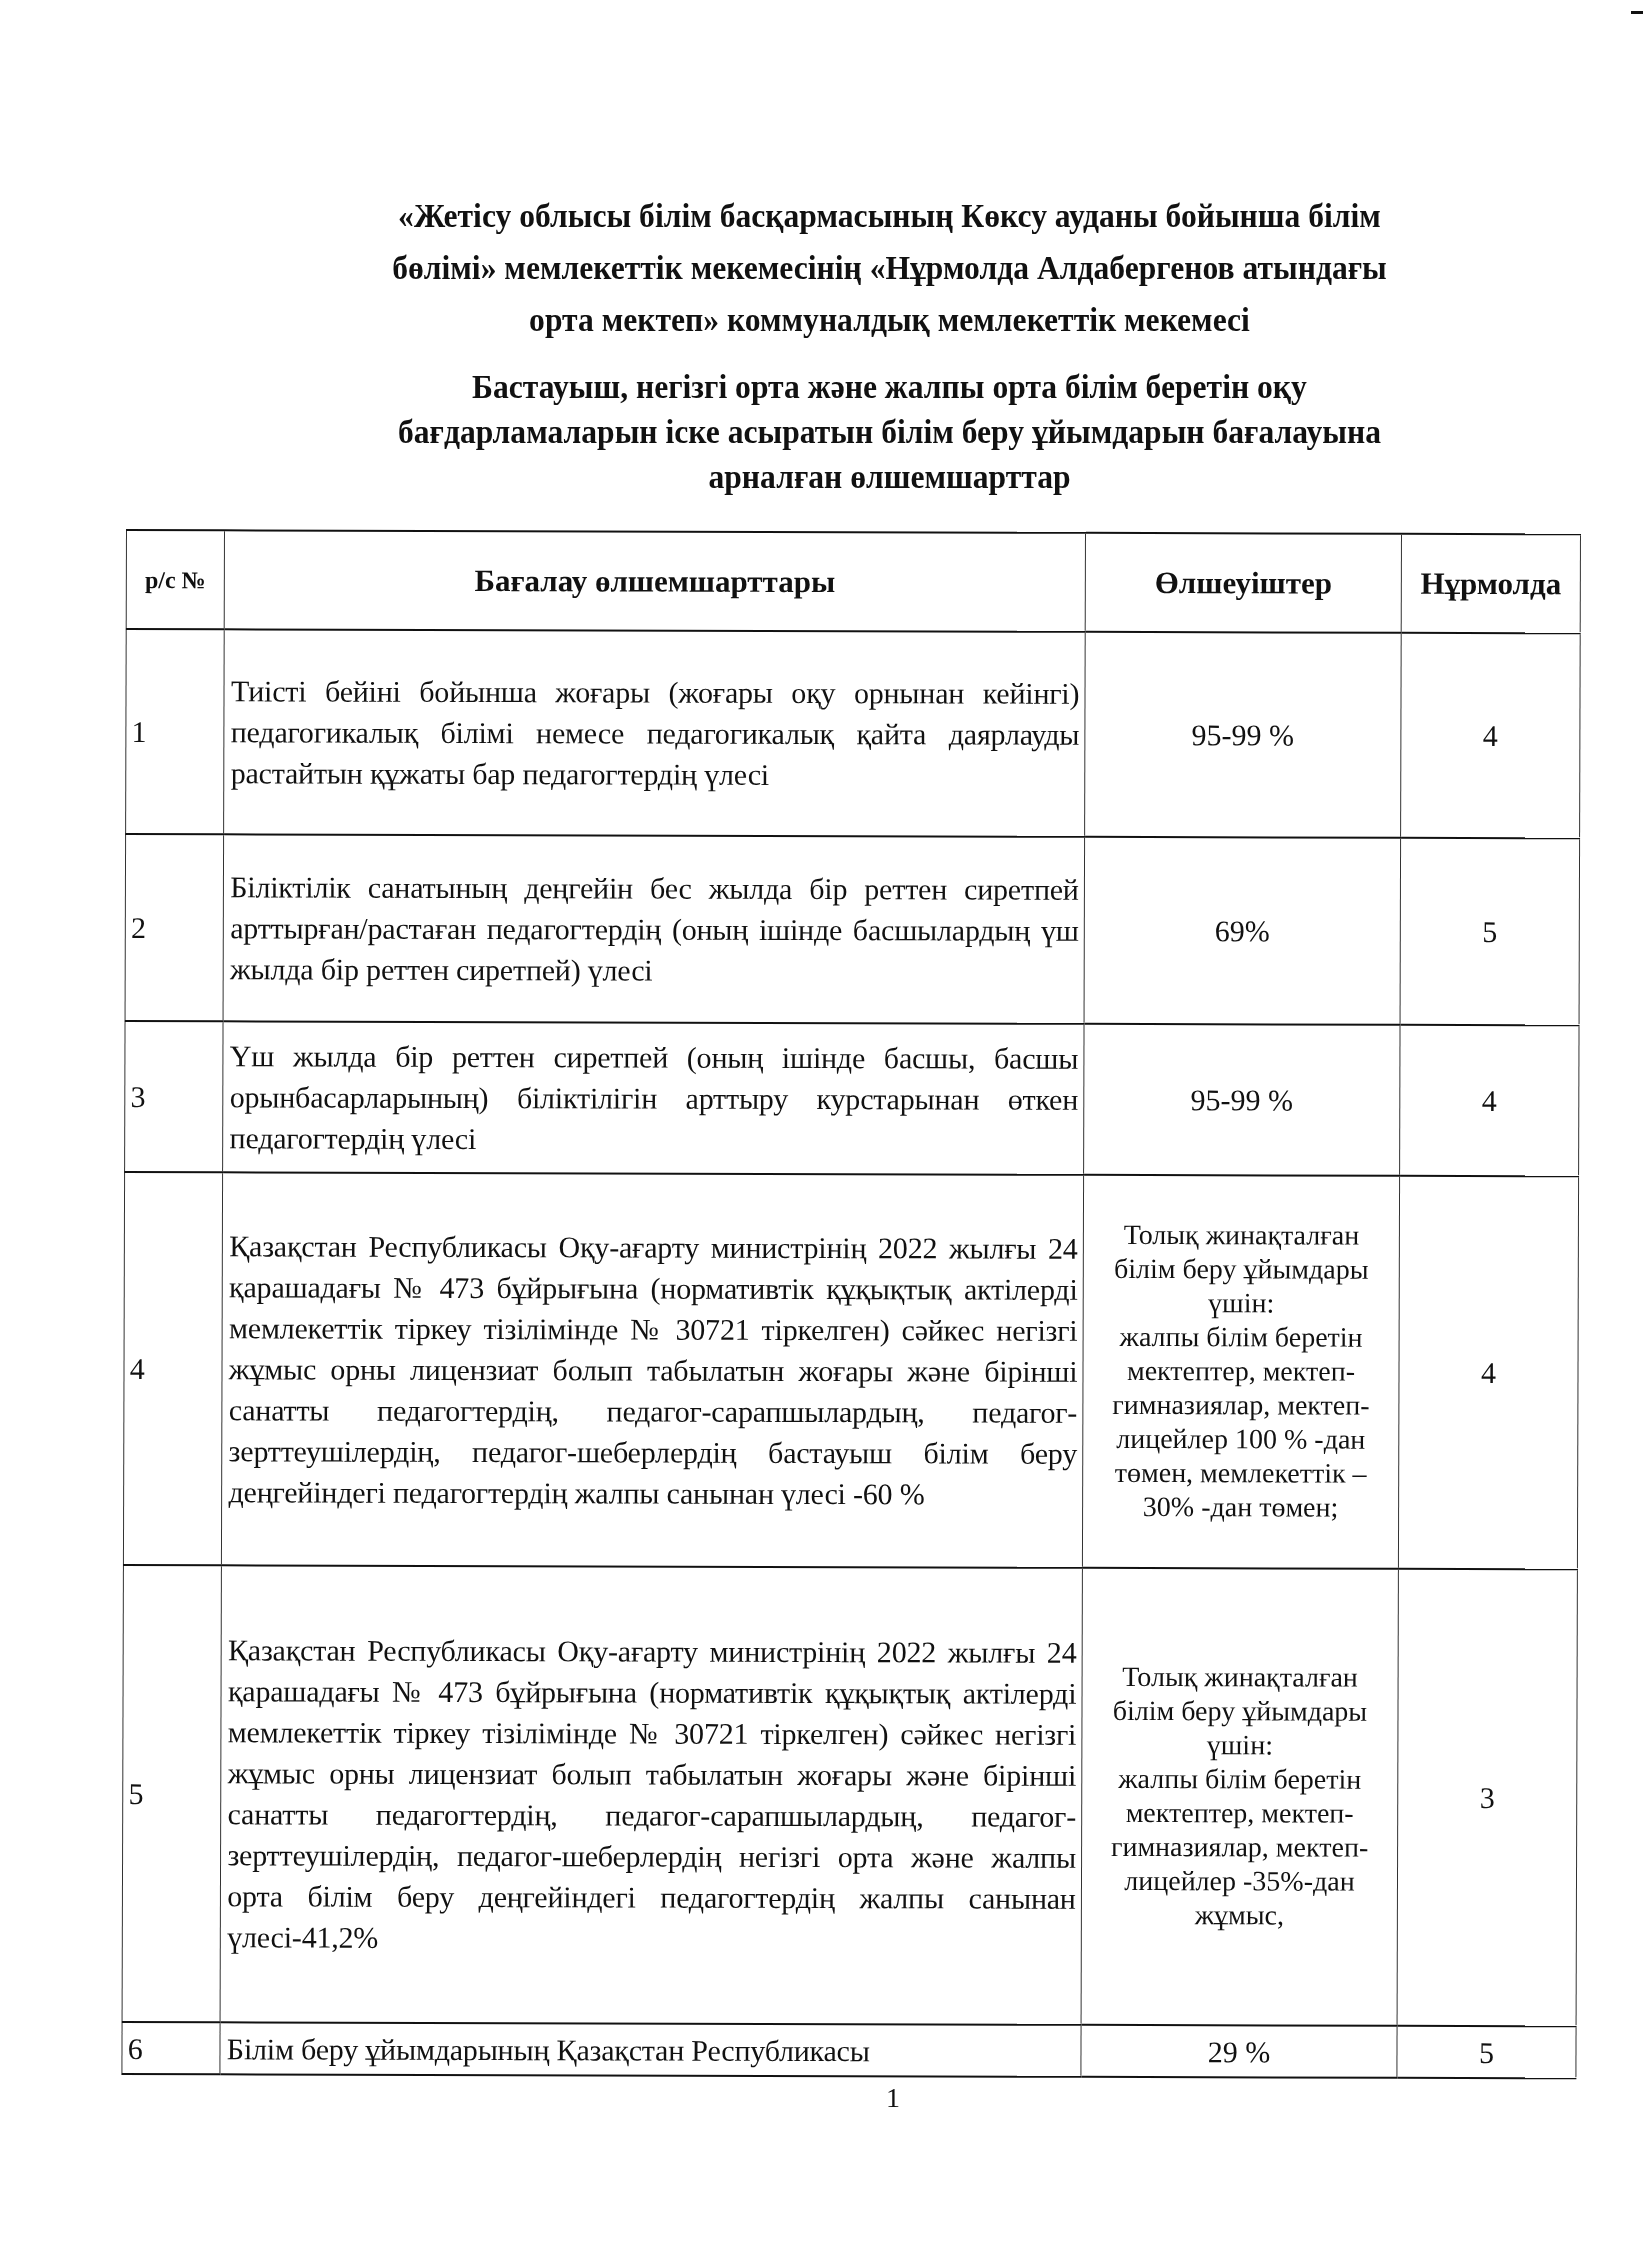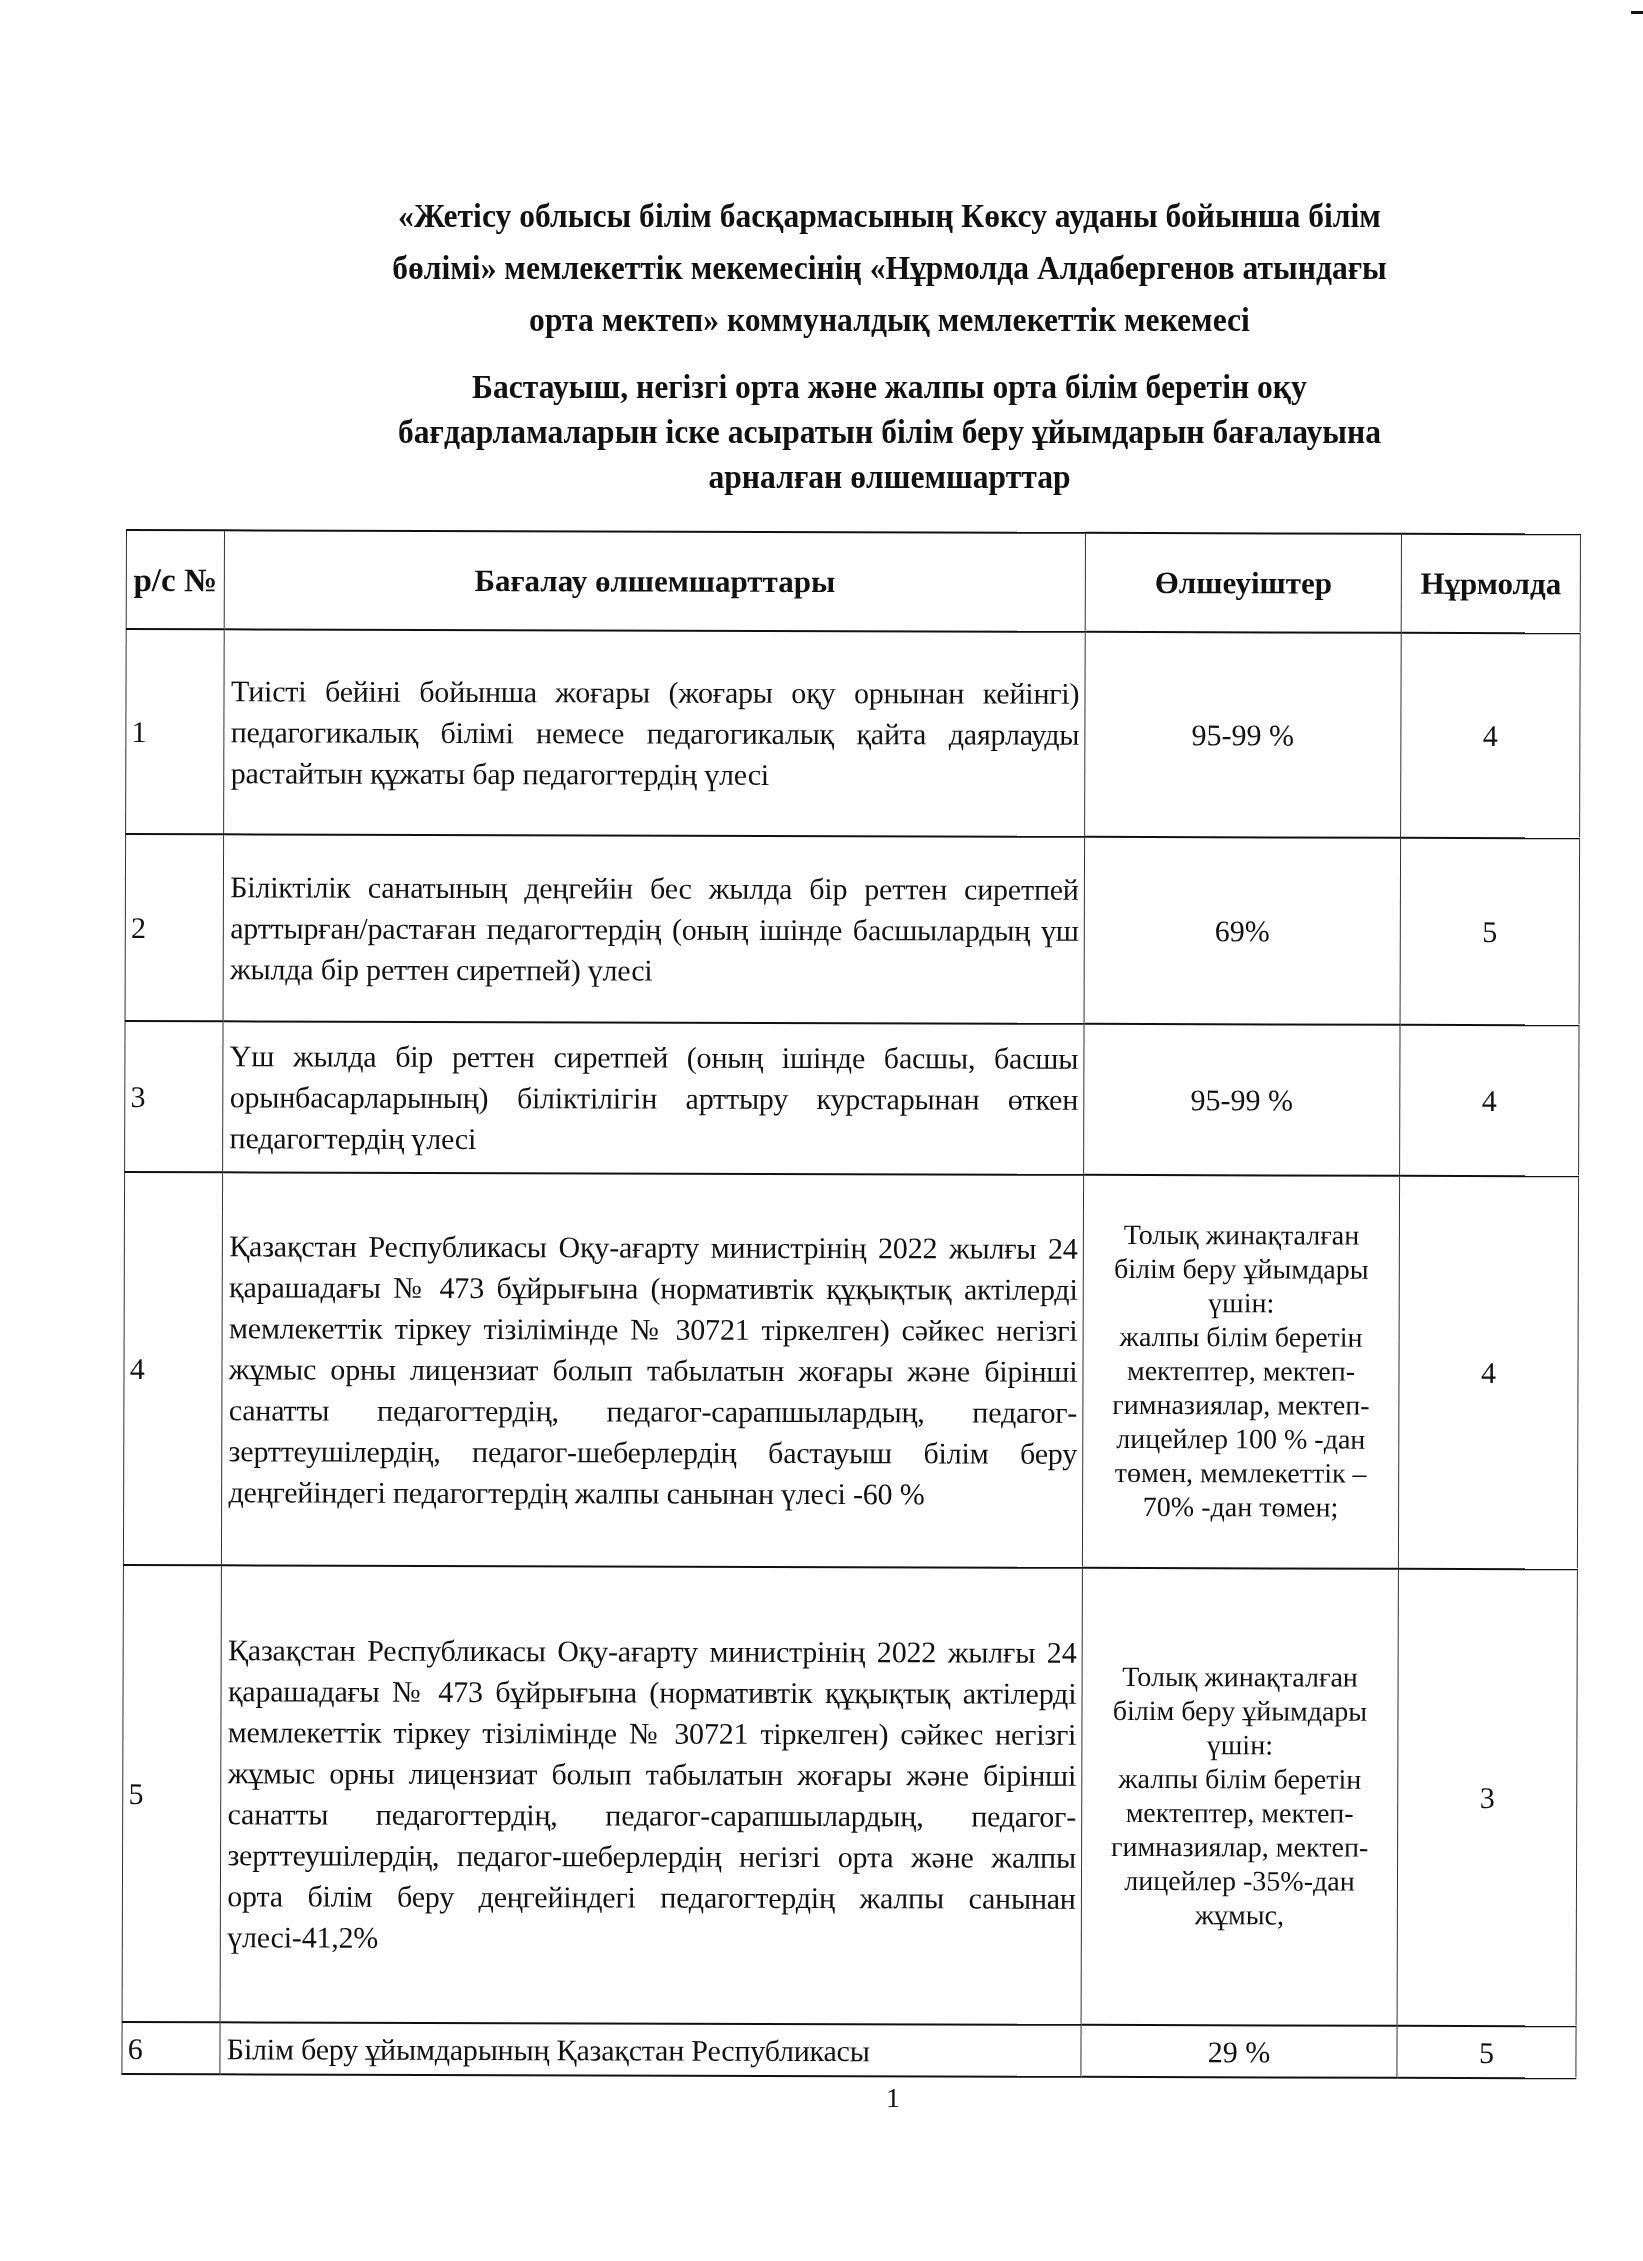--- a/index.html
+++ b/index.html
@@ -33,21 +33,21 @@
   table.criteria col.c-meas { width: 316px; }
   table.criteria col.c-pts { width: 179px; }
   table.criteria th, table.criteria td {
     border-left: 1.3px solid #333; border-right: 1.3px solid #333;
     border-top: 2.6px solid #111; border-bottom: 2.6px solid #111;
     vertical-align: middle; padding: 0;
   }
   table.criteria th {
     font-weight: bold; font-size: 31px; height: 97px; text-align: center;
   }
-  table.criteria th.num-head { line-height: 40px; font-size: 33px; }
+  table.criteria th.num-head { line-height: 40px; font-size: 24px; }
   table.criteria td { font-size: 30px; line-height: 41px; }
   td.num-cell { padding-left: 5.2px !important; text-align: left; }
   td.crit-cell {
     text-align: justify; text-align-last: left; padding: 5.2px 5.2px 5.2px 6.4px !important;
     letter-spacing: -0.2px;
   }
   td.meas-cell { text-align: center; padding: 0 6.4px !important; }
   td.meas-cell.small { font-size: 28px; line-height: 34px; }
   td.pts-cell { text-align: center; }
   .meas-line { display: block; }
@@ -126,21 +126,21 @@
       <td class="crit-cell">Қазақстан Республикасы Оқу-ағарту министрінің 2022 жылғы 24 қарашадағы № 473 бұйрығына (нормативтік құқықтық актілерді мемлекеттік тіркеу тізілімінде № 30721 тіркелген) сәйкес негізгі жұмыс орны лицензиат болып табылатын жоғары және бірінші санатты педагогтердің, педагог-сарапшылардың, педагог-зерттеушілердің, педагог-шеберлердің бастауыш білім беру деңгейіндегі педагогтердің жалпы санынан үлесі -60 %</td>
       <td class="meas-cell small">
         <span class="meas-line">Толық жинақталған</span>
         <span class="meas-line">білім беру ұйымдары</span>
         <span class="meas-line">үшін:</span>
         <span class="meas-line">жалпы білім беретін</span>
         <span class="meas-line">мектептер, мектеп-</span>
         <span class="meas-line">гимназиялар, мектеп-</span>
         <span class="meas-line">лицейлер 100 % -дан</span>
         <span class="meas-line">төмен, мемлекеттік –</span>
-        <span class="meas-line">70% -дан төмен;</span>
+        <span class="meas-line">30% -дан төмен;</span>
       </td>
       <td class="pts-cell">4</td>
     </tr>
     <tr class="r5">
       <td class="num-cell">5</td>
       <td class="crit-cell">Қазақстан Республикасы Оқу-ағарту министрінің 2022 жылғы 24 қарашадағы № 473 бұйрығына (нормативтік құқықтық актілерді мемлекеттік тіркеу тізілімінде № 30721 тіркелген) сәйкес негізгі жұмыс орны лицензиат болып табылатын жоғары және бірінші санатты педагогтердің, педагог-сарапшылардың, педагог-зерттеушілердің, педагог-шеберлердің негізгі орта және жалпы орта білім беру деңгейіндегі педагогтердің жалпы санынан үлесі-41,2%</td>
       <td class="meas-cell small">
         <span class="meas-line">Толық жинақталған</span>
         <span class="meas-line">білім беру ұйымдары</span>
         <span class="meas-line">үшін:</span>

